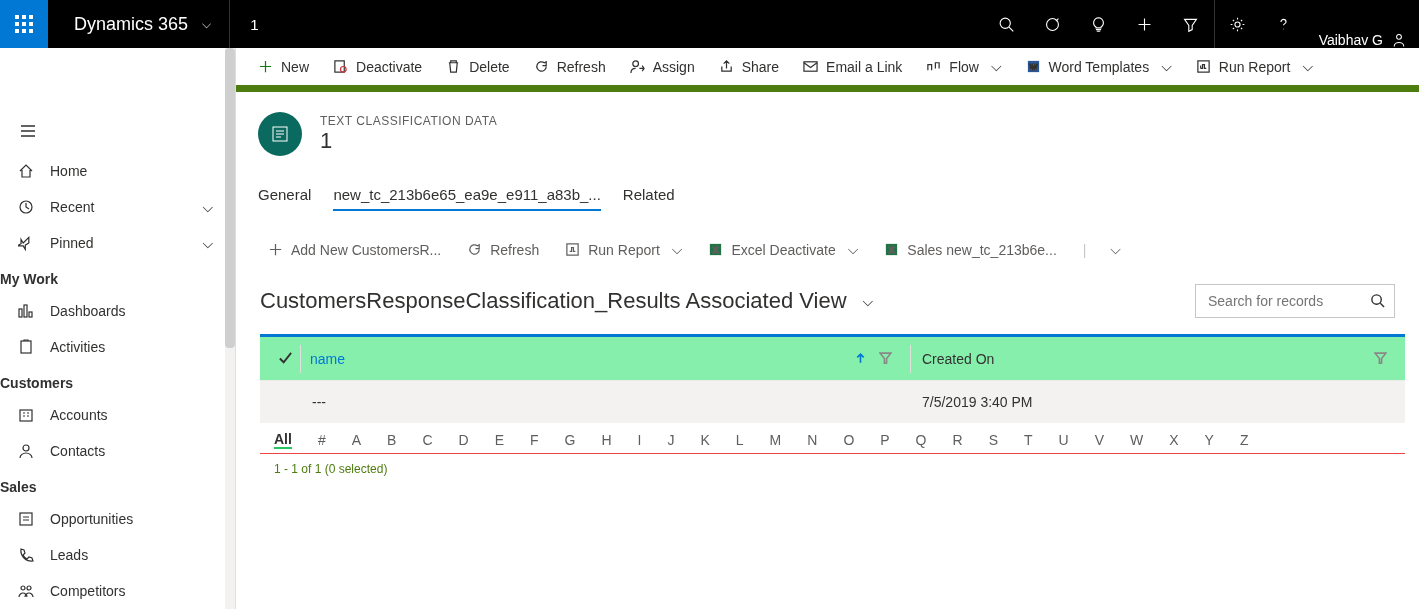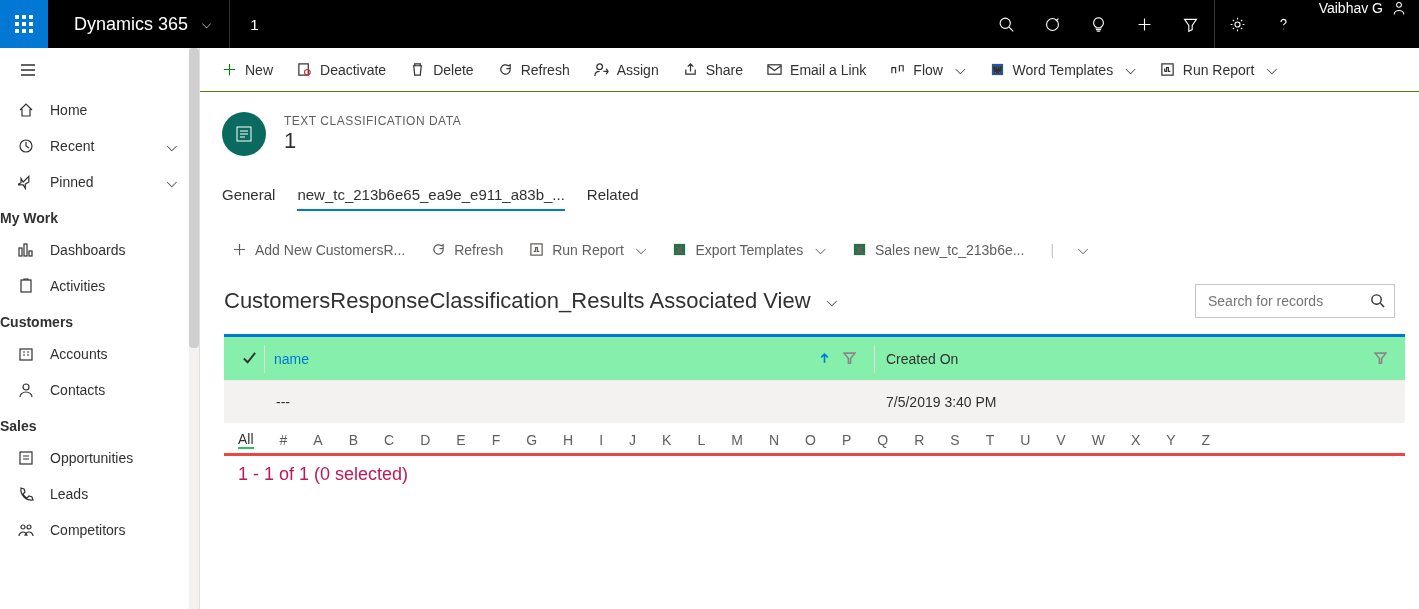--- a/index.html
+++ b/index.html
@@ -7,42 +7,42 @@
 
 
 .topbar { height: 48px; background: #000; display: flex; align-items: center; color: #fff; }
 .waffle { width: 48px; height: 48px; background: #0078d4; display: flex; align-items: center; justify-content: center; }
 .waffle svg { width: 18px; height: 18px; }
 .brand { padding: 0 18px 0 26px; font-size: 18px; font-weight: 400; display:flex; align-items:center; gap:14px; }
 .brand-chevron { font-size:12px; opacity:.9;}
 .top-divider { width: 1px; height: 48px; background: #333; }
 .top-tab { padding: 0 20px; font-size: 15px; height:48px; display:flex; align-items:center;}
 .spacer { flex: 1; }
-.top-icons { display: flex; align-items: flex-start; height: 48px; }
+.top-icons { display: flex; align-items: flex-end; height: 48px; }
 .top-icon { width: 46px; height: 48px; display: flex; align-items: center; justify-content: center; color:#fff; }
 .top-icon svg { width: 17px; height: 17px; stroke: #fff; fill: none; stroke-width: 1.3; }
 .user { padding: 0 12px; font-size: 14px; display:flex; align-items:center; gap:8px;}
 .user svg{width:16px;height:16px;stroke:#fff;fill:none;stroke-width:1.3;}
 
 
 .shell { display: flex; height: calc(609px - 48px); }
-.nav { width: 200px; border-right: 1px solid #e1dfdd; display: flex; flex-direction: column; position:relative;}
+.nav { width: 236px; border-right: 1px solid #e1dfdd; display: flex; flex-direction: column; position:relative;justify-content:flex-end;}
 .nav-hamburger { height: 44px; display: flex; align-items: center; padding-left: 20px; }
 .nav-hamburger svg { width: 16px; height: 16px; stroke:#323130; }
 .nav-item { height: 36px; display: flex; align-items: center; padding-left: 18px; gap: 16px; cursor: pointer; color:#323130;}
 .nav-item .nicon { width: 16px; display:flex; justify-content:center;}
 .nav-item svg { width: 16px; height: 16px; stroke: #323130; fill: none; stroke-width: 1.2; }
 .nav-item .chev { margin-left: auto; margin-right: 22px; }
 .nav-section { font-size: 14px; font-weight: 600; padding: 10px 0 6px 0; color:#323130;}
 .scroll-hint { position:absolute; right:0; top:0; bottom:0; width:10px; background:#f3f2f1;}
 .scroll-hint::before{content:'';position:absolute;top:0;left:0;right:0;height:300px;background:#cfcfcf;border-radius:4px;}
 
 
 .main { flex: 1; display:flex; flex-direction:column; overflow:hidden;}
-.cmdbar { height: 44px; border-bottom: 1px solid #4d7c0f; display: flex; align-items: center; padding-left: 12px; gap: 4px; }
+.cmdbar { height: 44px; border-bottom: 7px solid #4d7c0f; display: flex; align-items: center; padding-left: 12px; gap: 4px; }
 .cmd { display: flex; align-items: center; gap: 8px; padding: 6px 10px; font-size: 14px; cursor:pointer; color:#323130;}
 .cmd svg { width: 15px; height: 15px; stroke: #323130; fill: none; stroke-width: 1.3; }
 .cmd.new svg { stroke: #107c10; }
 .cmd .chev { margin-left:4px;}
 
 
 .rec-header { display: flex; align-items: center; gap: 18px; padding: 20px 0 0 22px; }
 .rec-icon { width: 44px; height: 44px; border-radius: 50%; background: #0b6a5f; display:flex;align-items:center;justify-content:center;}
 .rec-icon svg { width: 20px; height:20px; stroke:#fff; fill:none;}
 .rec-meta .etype { font-size: 12px; letter-spacing: .5px; color:#605e5c;}
@@ -82,24 +82,24 @@
 .col-created-filter svg{width:13px;height:13px;stroke:#8a8886;fill:none;stroke-width:1.5;}
 .grid-row { display:flex; align-items:center; height:42px; background:#f3f2f1;}
 .grid-row .cell{font-size:14px;}
 .cell-check{width:50px;}
 .cell-name{flex:0 0 600px; padding-left:2px; color:#323130;}
 .cell-created{flex:1; padding-left:12px;}
 
 
 .alpha { display:flex; align-items:center; gap: 26px; padding: 8px 0 4px 14px; font-size:14px; color:#605e5c;}
 .alpha span{cursor:pointer;}
-.alpha span.active { color:#323130; border-bottom:2px solid #22c55e; font-weight:400;}
-
-
-.grid-footer{ border-top:3px solid #ef4444; padding:8px 14px; font-size:18px; color:#be185d;}
+.alpha span.active { color:#323130; border-bottom:2px solid #22c55e; font-weight:700;}
+
+
+.grid-footer{ border-top:1px solid #ef4444; padding:8px 14px; font-size:12px; color:#4d7c0f;}
 </style>
 </head>
 <body>
 
 <div class="topbar">
   <div class="waffle">
     <svg viewBox="0 0 18 18">
         <g fill="#fff">
           <rect width="4" height="4"></rect>
           <rect x="7" width="4" height="4"></rect>
@@ -391,21 +391,21 @@
             <path d="M5 10h2V6h2v4h2"></path>
           </svg>
           <span>Run Report</span>
           <span class="chev">⌵</span>
         </div>
       <div class="cmd">
           <svg viewBox="0 0 16 16">
             <rect x="2" y="2" width="12" height="12" fill="#217346" stroke="none"></rect>
             <text x="8" y="12" text-anchor="middle" font-size="9" fill="#fff" font-weight="bold">X</text>
           </svg>
-          <span>Export Templates</span>
+          <span>Excel Deactivate</span>
           <span class="chev">⌵</span>
         </div>
       <div class="cmd">
           <svg viewBox="0 0 16 16">
             <rect x="2" y="2" width="12" height="12" fill="#217346" stroke="none"></rect>
             <text x="8" y="12" text-anchor="middle" font-size="9" fill="#fff" font-weight="bold">X</text>
           </svg>
           <span>Sales new_tc_213b6e...</span>
         </div>
       <div class="cmd"><span style="color:#c8c6c4;">|</span>&nbsp;&nbsp;<span>⌵</span></div>

